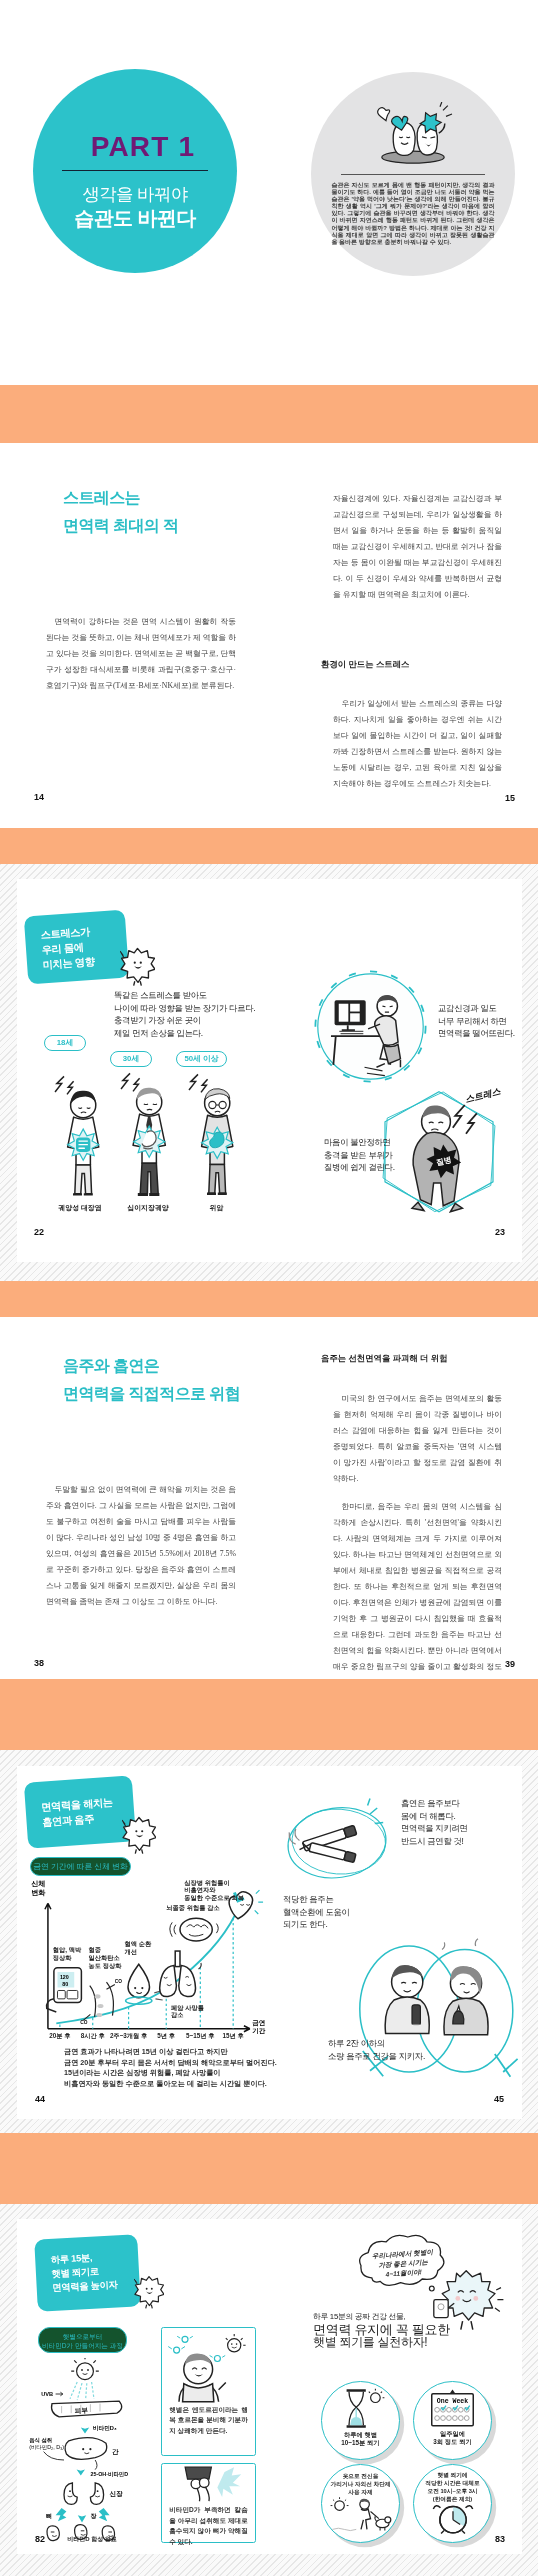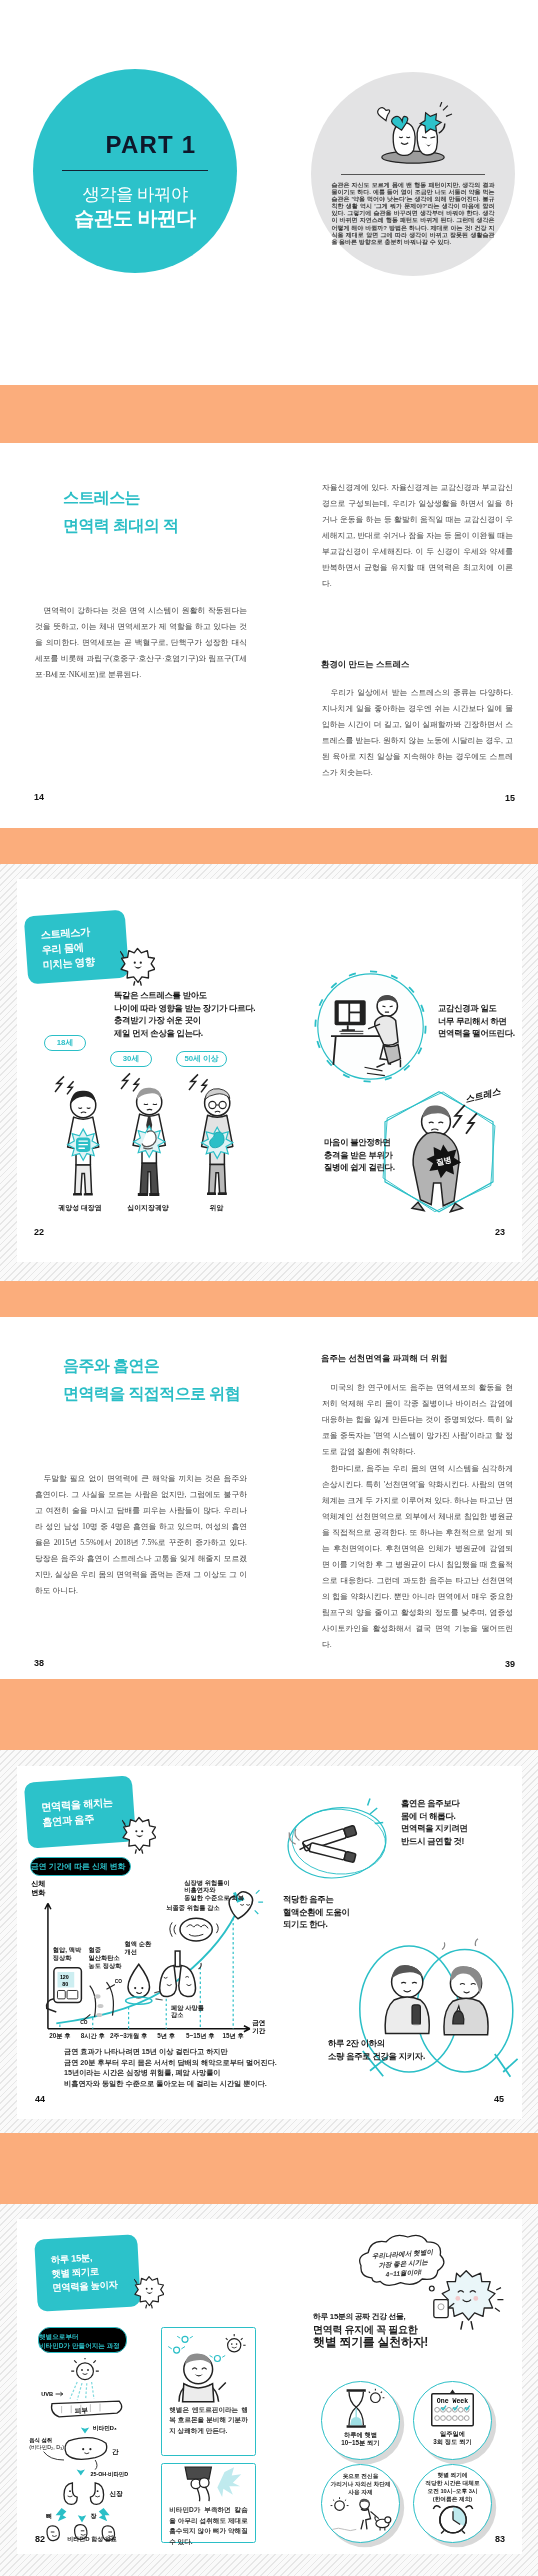--- a/index.html
+++ b/index.html
@@ -3,45 +3,45 @@
 <meta charset="utf-8">
 <style>
   html,body{margin:0;padding:0;background:#fff}
   body{width:539px;font-family:"Liberation Sans",sans-serif;color:#222}
   .sec{position:relative;width:539px;overflow:hidden}
   .a{position:absolute}
   .band{background:#fbad7c}
   .striped{background:repeating-linear-gradient(135deg,#e7e7e7 0 1.2px,#fafafa 1.2px 4.8px)}
   .card{position:absolute;background:#fff}
   .serif{font-family:"Liberation Serif","DejaVu Serif",serif;font-size:7.8px;line-height:16px;color:#3d3d3d;text-align:justify}
-  .serif p{margin:1px;text-indent:8.4px}
+  .serif p{margin:12px;text-indent:8.4px}
   .chap{color:#2bbec6;font-weight:800;font-size:16px;line-height:28px;letter-spacing:-0.6px}
   .sub{font-weight:800;font-size:8.4px;color:#222}
   .pagenum{font-weight:700;font-size:9px;color:#111}
   .tcard{background:#2cc2ca;border-radius:9.6px;transform:rotate(-4deg);color:#fff;font-weight:800;
          display:flex;flex-direction:column;justify-content:center;padding-left:15.6px;box-sizing:border-box}
   .tcard div{font-size:10.2px;line-height:15px;letter-spacing:-0.3px}
-  .boldtxt div{font-weight:700;font-size:8.4px;line-height:12.6px;color:#1c1c1c;letter-spacing:-0.3px}
+  .boldtxt div{font-weight:400;font-size:8.4px;line-height:12.6px;color:#1c1c1c;letter-spacing:-0.3px}
   .pill{border:1.2px solid #2bbfc7;color:#2bbfc7;border-radius:598px;font-weight:800;font-size:7.8px;
         text-align:center;line-height:14.4px;background:#fff}
   .cap{font-weight:800;font-size:6.9px;color:#222;text-align:center}
-  .bubble-label{border:1.2px solid #2bbfc7;border-radius:12px;color:#2bbfc7;font-weight:700;
-        background:#000000;box-sizing:border-box}
+  .bubble-label{border:1.2px solid #2bbfc7;border-radius:12px;color:#2bbfc7;font-weight:400;
+        text-align:center;background:#14532d;box-sizing:border-box}
   .circ{position:absolute;width:79px;height:79px;border-radius:50%;border:1.8px solid #2bbfc7;background:#fff;
         box-shadow:4.2px 4.2px 0 #d8d8d8;box-sizing:border-box;text-align:center}
   .circ .cap2{font-weight:800;font-size:6.3px;line-height:8.4px;color:#222}
   .greybox{border:1.5px solid #2bbfc7;border-radius:2.4px;background:#fff;box-sizing:border-box;text-align:center}
   .greybox .btxt{font-size:6.6px;line-height:10.5px;font-weight:700;color:#333;text-align:justify;padding:0 7.2px}
 </style>
 </head>
 <body>
 
 <div class="sec" style="height:385px">
   <div class="a" style="left:33px;top:69px;width:204px;height:204px;border-radius:50%;background:#2cc2ca;text-align:center">
-    <div class="a" style="left:16px;top:62px;width:204px;font-weight:800;font-size:24px;letter-spacing:1.2px;color:#0f172a">PART 1</div>
+    <div class="a" style="left:8px;top:62px;width:204px;font-weight:800;font-size:28px;letter-spacing:1.2px;color:#701a75">PART 1</div>
     <div class="a" style="left:29px;top:101px;width:146px;border-top:0.9px solid #123"></div>
     <div class="a" style="left:0;top:113px;width:204px;font-size:17.4px;font-weight:500;color:#fff;letter-spacing:-0.6px">생각을 바꿔야</div>
     <div class="a" style="left:0;top:136px;width:204px;font-size:20px;font-weight:800;color:#fff;letter-spacing:-0.6px">습관도 바뀐다</div>
   </div>
 
   <div class="a" style="left:311px;top:72px;width:204px;height:204px;border-radius:50%;background:#e3e3e4">
     <svg class="a" style="left:57px;top:30px" width="90" height="66" viewBox="0 0 150 110">
       <ellipse cx="75" cy="92" rx="52" ry="10" fill="#9c9c9c" stroke="#222" stroke-width="2"></ellipse>
       <path d="M30 14 q-6 -8 -12 -2 q-5 6 3 12 l9 7 q2-10 5-13 q4-7 -5-4z" fill="#fff" stroke="#222" stroke-width="2"></path>
       <path d="M58 35 q-16 2 -16 25 q0 25 12 28 q16 4 22 -8 q6 -25 -2 -38 q-6 -9 -16 -7z" fill="#fff" stroke="#222" stroke-width="2.2"></path>
@@ -523,21 +523,21 @@
         <circle cx="78" cy="54" r="4" fill="#f3c9cb"></circle>
       <path d="M56 56 q7 7 14 0" stroke="#222" stroke-width="2" fill="none"></path>
       <rect x="8" y="56" width="24" height="30" rx="3" fill="#fff" stroke="#222" stroke-width="2.2"></rect>
       <circle cx="20" cy="68" r="5" fill="none" stroke="#999" stroke-width="1.5"></circle>
       <path d="M32 70 L42 62" stroke="#222" stroke-width="2.2"></path>
       <path d="M56 92 l-3 14 M70 92 l3 14" stroke="#222" stroke-width="2.5"></path>
       <path d="M112 40 l8 -4 M114 56 l10 0 M110 70 l8 6" stroke="#222" stroke-width="2"></path>
     </svg>
     <div class="a boldtxt" style="left:296px;top:91px">
       <div style="font-size:7.8px;line-height:13px">하루 15분의 공짜 건강 선물,</div>
-      <div style="font-size:10px;line-height:13px">면역력 유지에 꼭 필요한</div>
+      <div style="font-size:13px;line-height:13px">면역력 유지에 꼭 필요한</div>
       <div style="font-size:12px;line-height:13px">햇볕 쬐기를 실천하자!</div>
     </div>
 
     <div class="circ" style="left:304px;top:162px">
       <svg width="48" height="41" viewBox="0 0 80 68" style="margin-top:6px">
         <path d="M16 4 h32 M16 64 h32" stroke="#222" stroke-width="4"></path>
         <path d="M20 6 q0 16 12 26 q12 10 12 30 M44 6 q0 16 -12 26 q-12 10 -12 30" stroke="#222" stroke-width="2.2" fill="none"></path>
         <path d="M24 52 q8 -8 16 0 l2 10 h-20z" fill="#9fe0e5"></path>
         <path d="M32 34 v18" stroke="#9fe0e5" stroke-width="2.5"></path>
         <circle cx="64" cy="16" r="8" fill="#fff" stroke="#222" stroke-width="2"></circle>

